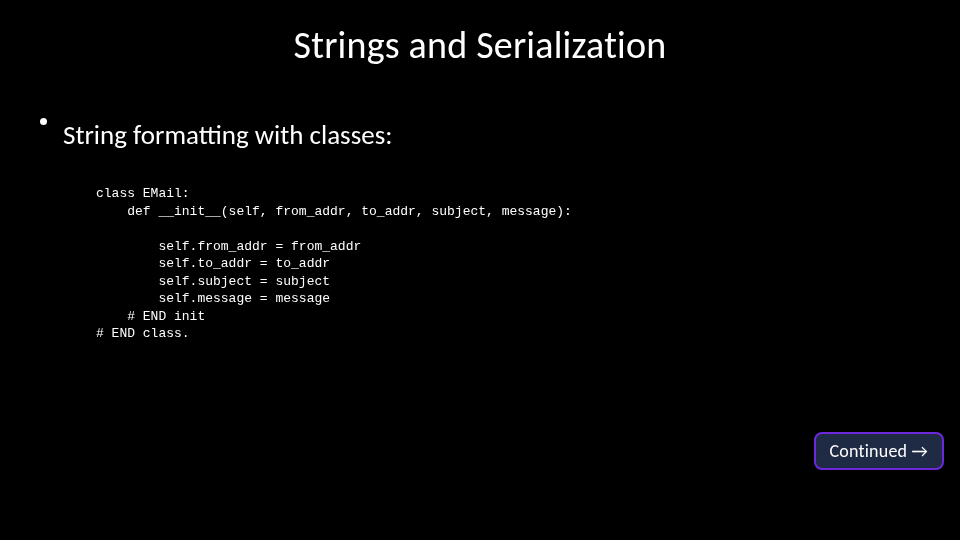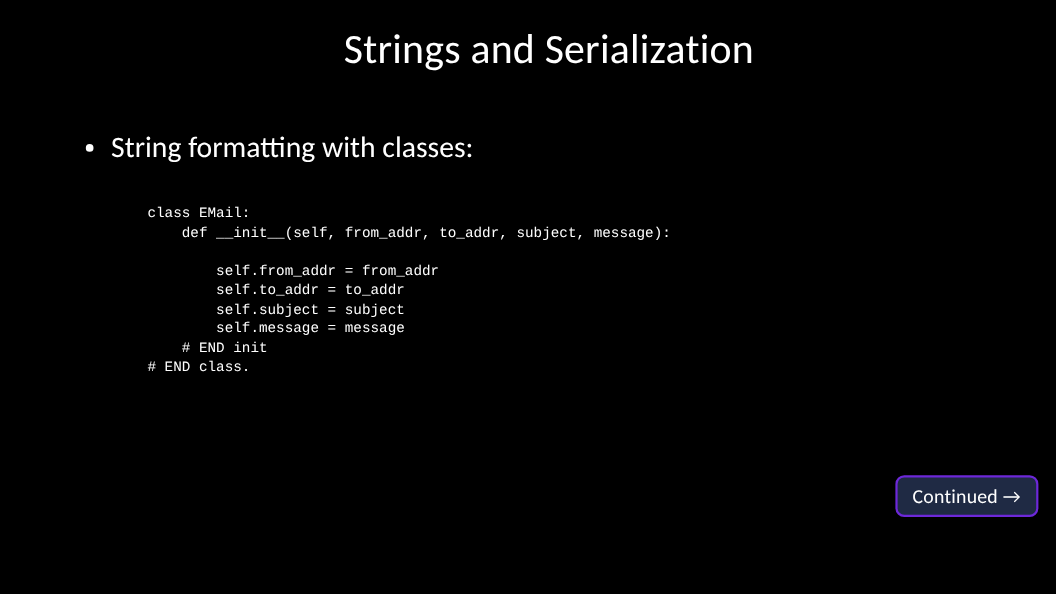--- a/index.html
+++ b/index.html
@@ -10,32 +10,31 @@
     background: #000;
     color: #fff;
     font-family: Calibri, "Segoe UI", Arial, sans-serif;
     overflow: hidden;
   }
   .slide {
     position: relative;
     width: 960px;
     height: 486px;
     box-sizing: border-box;
-    padding-left: 38px;
   }
   .title {
     text-align: center;
     font-size: 38px;
     font-weight: 400;
     padding-top: 22px;
     letter-spacing: 0.2px;
   }
   .bullet-row {
     display: flex;
-    align-items: center;
+    align-items: flex-start;
     margin-top: 50px;
     margin-left: 40px;
     font-size: 27px;
     font-weight: 400;
   }
   .bullet-dot {
     width: 7px;
     height: 7px;
     border-radius: 50%;
     background: #fff;

